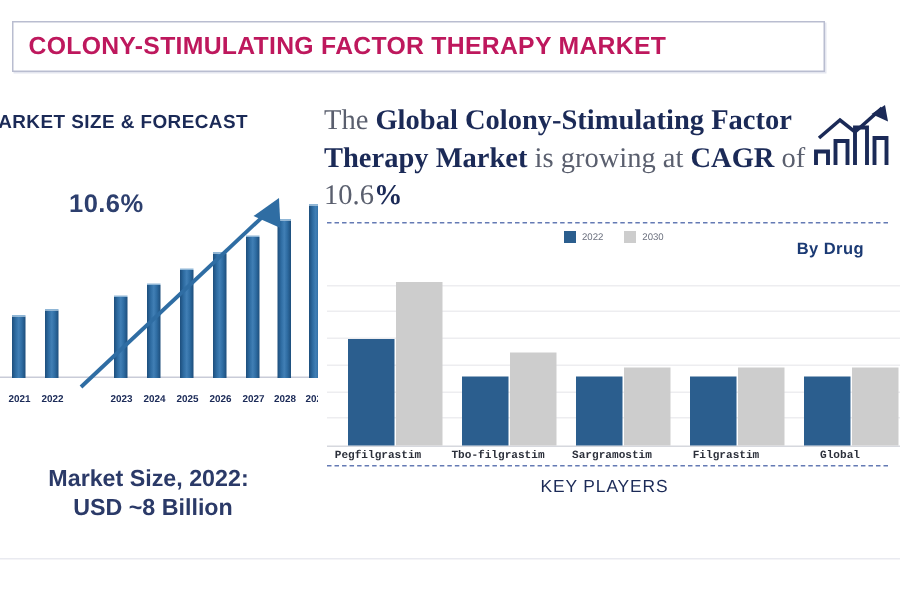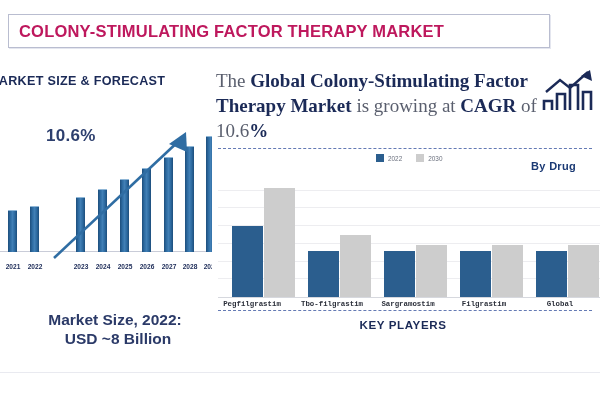--- a/index.html
+++ b/index.html
@@ -40,21 +40,21 @@
     position:absolute;bottom:30px;font-size:6.6px;font-weight:bold;color:#1b2a57;
     width:26px;text-align:center;
   }
   .cagr-callout{
     position:absolute;left:46px;top:26px;font-size:17px;font-weight:bold;
     color:#2d3f6e;letter-spacing:.3px;
   }
   .arrow-svg{position:absolute;left:0;top:0;width:212px;height:200px;pointer-events:none;}
   .left-foot{
     position:absolute;left:0;top:250px;width:212px;text-align:center;
-    font-size:15.5px;font-weight:bold;color:#2b3a68;line-height:1.25;margin-left:16px;
+    font-size:15.5px;font-weight:bold;color:#2b3a68;line-height:1.25;
   }
   .left-foot .l1{display:block;margin-left:-14px;white-space:nowrap;}
   .left-foot .l2{display:block;margin-left:-8px;white-space:nowrap;}
 
   
   .right-panel{position:absolute;left:212px;top:60px;width:388px;height:320px;overflow:hidden;}
   .headline{
     position:absolute;left:4px;top:8px;width:330px;
     font-family:"Liberation Serif",serif;
     font-size:19px;color:#5a5f6e;line-height:1.32;
@@ -82,21 +82,21 @@
   .rbaseline{position:absolute;left:0;bottom:0;width:382px;height:1px;background:#d6d8de;}
   .rbar{position:absolute;bottom:1px;}
   .rbar.blue{background:#2b5e8e;}
   .rbar.gray{background:#cdcdcd;}
   .rcat{
     position:absolute;top:240px;font-size:7.4px;color:#2b2f3a;font-weight:bold;
     font-family:"Liberation Mono",monospace;text-align:center;
   }
   .key-players{
     position:absolute;left:0;top:258px;width:382px;text-align:center;
-    font-size:11.6px;font-weight:bold;color:#1b2a57;letter-spacing:.6px;
+    font-size:11.6px;font-weight:normal;color:#1b2a57;letter-spacing:.6px;
   }
   .footer-rule{position:absolute;left:0;top:372px;width:600px;height:1px;background:#e9eaf0;}
 </style>
 </head>
 <body>
 
 <div id="stage">
 
   <div class="title-banner">
     <div class="title-text">COLONY-STIMULATING FACTOR THERAPY MARKET</div>

